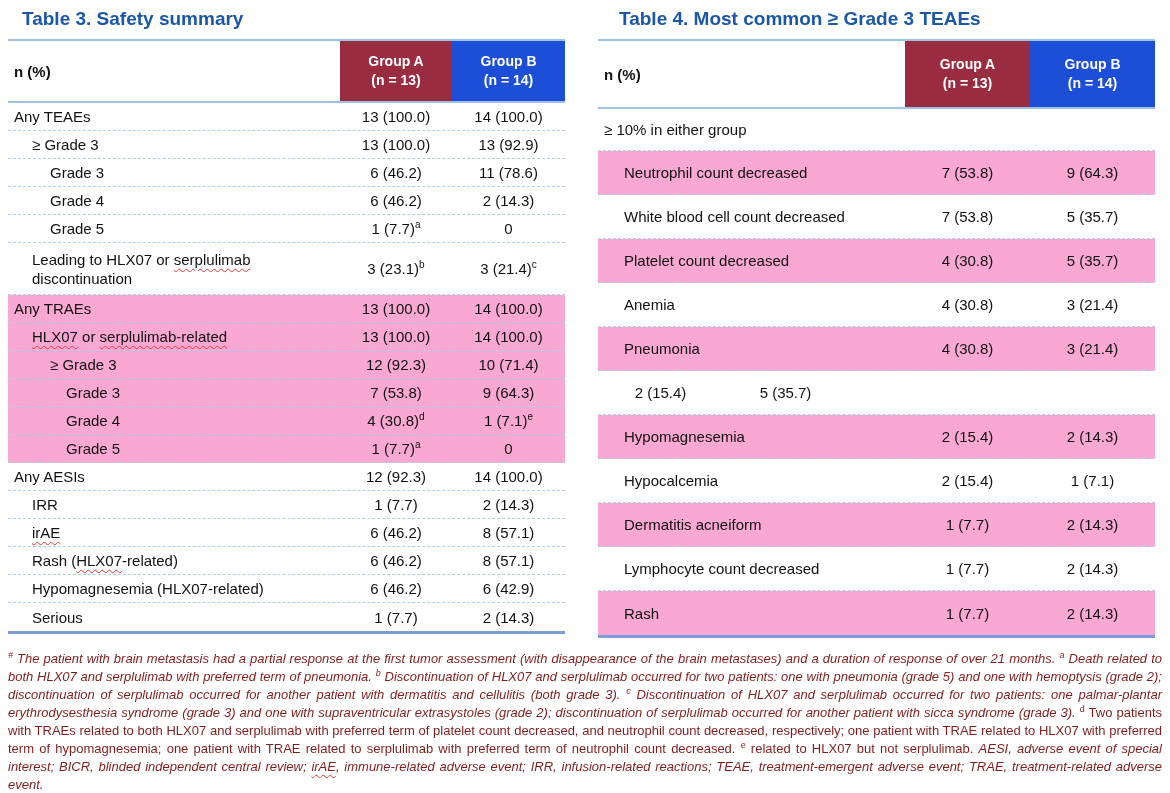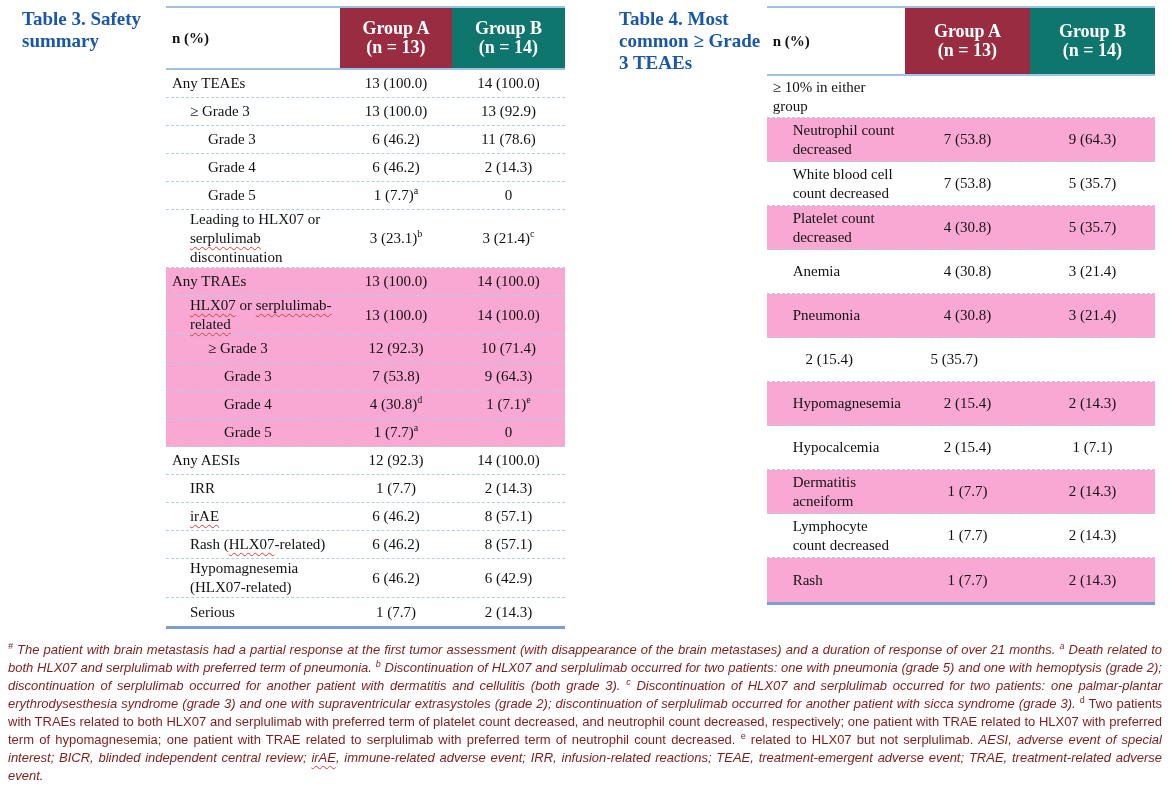--- a/index.html
+++ b/index.html
@@ -2,42 +2,42 @@
 <html><head>
 <meta charset="utf-8">
 <style>
   html,body{margin:0;padding:0;background:#fff;}
   body{
     width:1170px;height:793px;overflow:hidden;box-sizing:border-box;
     padding:6px 8px 0 8px;
     font-family:"Liberation Sans", sans-serif;color:#111;
   }
   .tables{display:flex;gap:33px;align-items:flex-start;}
-  .tcol{display:flex;flex-direction:row;font-family:Liberation Serif, serif;}
+  .tcol{display:flex;flex-direction:column;}
   .tcol.left{width:557px;}
   .tcol.right{width:557px;}
   .tbl-title{
     font-size:19px;font-weight:bold;color:#1A57A8;
     margin:2px 0 9px 0;letter-spacing:0;
   }
   .tcol.left .tbl-title{margin-left:14px;}
   .tcol.right .tbl-title{margin-left:21px;}
 
   .tbl{width:100%;border-top:2px solid #9DC3E6;border-bottom:3px solid #7E9CD8;}
   .thead{display:flex;align-items:stretch;border-bottom:2px solid #9DC3E6;}
   .tcol.left  .thead{height:60px;}
   .tcol.right .thead{height:66px;}
   .th-label{flex:1;display:flex;align-items:center;font-weight:bold;font-size:15px;padding-left:6px;}
   .th-group{display:flex;flex-direction:column;align-items:center;justify-content:center;
-    color:#fff;font-weight:bold;font-size:18px;line-height:19px;text-align:center;}
+    color:#fff;font-weight:bold;font-size:14px;line-height:19px;text-align:center;}
   .tcol.left  .th-group{width:112px;}
   .tcol.left  .th-group.gb{width:113px;}
   .tcol.right .th-group{width:125px;}
   .ga{background:#9A2C42;}
-  .gb{background:#0f766e;}
+  .gb{background:#1d4ed8;}
 
   .row{display:flex;align-items:center;box-sizing:border-box;border-bottom:1px dashed #B0CFE9;}
   .row:last-child{border-bottom:none;}
   .row .lbl{flex:1;font-size:15px;line-height:19px;padding-right:4px;}
   .row .val{text-align:center;font-size:15px;}
   .tcol.left  .row{min-height:28px;}
   .tcol.left  .row.tall{min-height:52px;}
   .tcol.left  .row .val{width:112px;}
   .tcol.left  .row .val.vb{width:113px;}
   .tcol.right .row{min-height:44px;}

